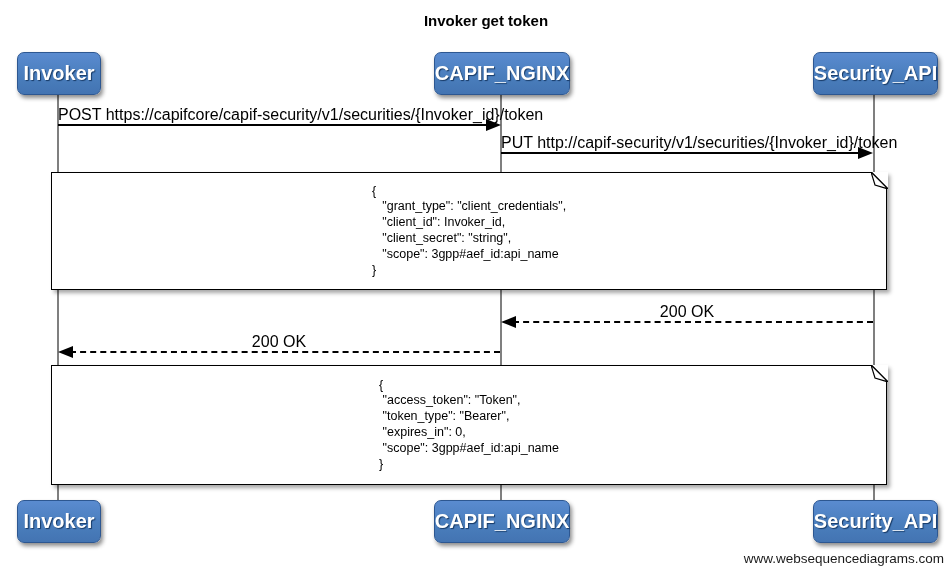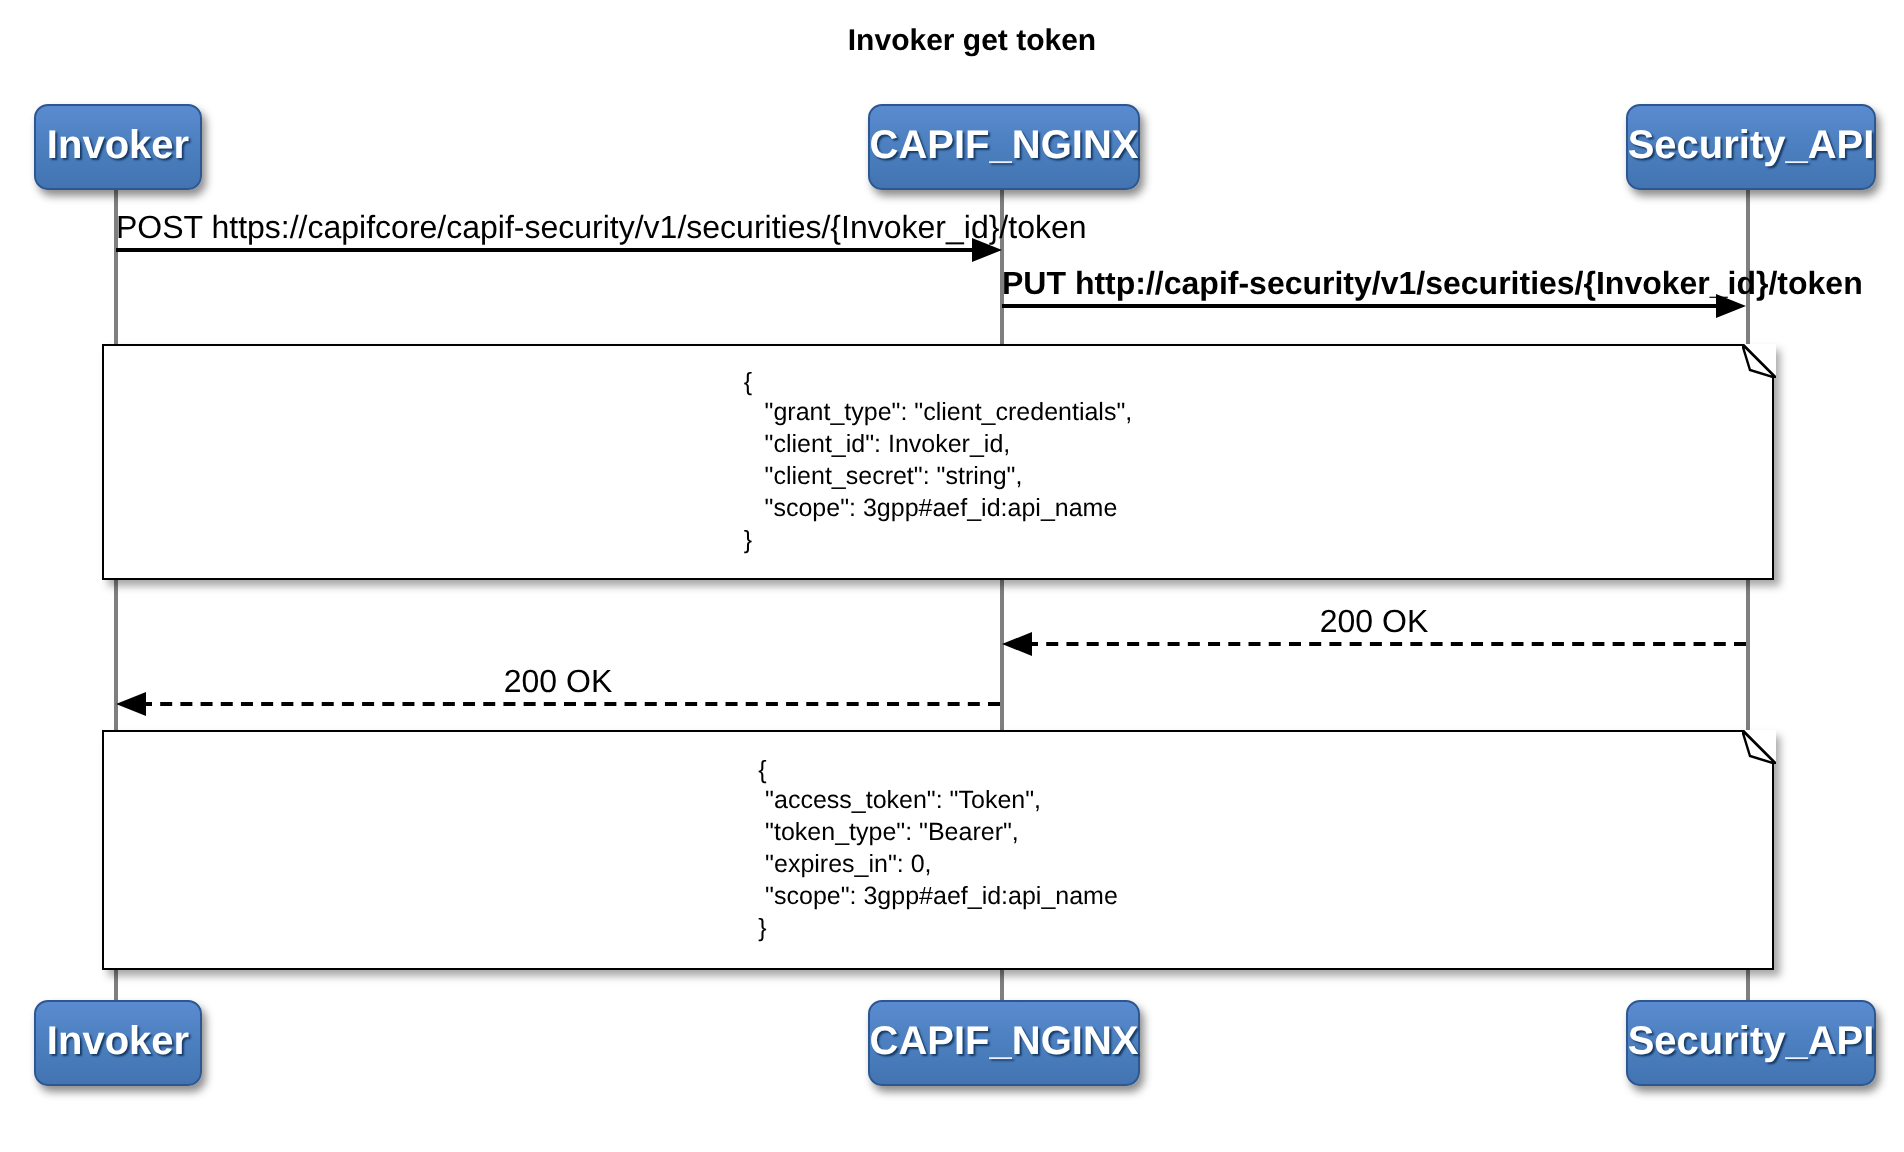--- a/index.html
+++ b/index.html
@@ -57,21 +57,21 @@
   <div class="title">Invoker get token</div>
 
   <div class="lifeline" style="left:57px;"></div>
   <div class="lifeline" style="left:500px;"></div>
   <div class="lifeline" style="left:873px;"></div>
 
   <div class="msg-label" style="left:58px; top:106px; width:443px;">POST https://capifcore/capif-security/v1/securities/{Invoker_id}/token</div>
   <div class="msg-line" style="left:58px; top:124px; width:431px;"></div>
   <span class="arr-right" style="left:486px; top:119px;"></span>
 
-  <div class="msg-label" style="left:501px; top:134px; width:372px;font-weight:bold;">PUT http://capif-security/v1/securities/{Invoker_id}/token</div>
+  <div class="msg-label" style="left:501px; top:134px; width:372px;">PUT http://capif-security/v1/securities/{Invoker_id}/token</div>
   <div class="msg-line" style="left:501px; top:152px; width:360px;"></div>
   <span class="arr-right" style="left:858px; top:147px;"></span>
 
   <div class="note" style="top:172px; height:116px;">
     <svg class="note-fold" width="17" height="17" viewBox="0 0 17 17">
       <path d="M0,0 L17,0 L17,17 Z" fill="#ffffff" stroke="none"></path>
       <path d="M0,0 L17,17" stroke="#000000" stroke-width="1.5" fill="none"></path>
       <path d="M0,0 L4,13 L17,17 Z" fill="#ffffff" stroke="#000000" stroke-width="1.2"></path>
     </svg>
     <div class="note-text">{
@@ -105,14 +105,15 @@
   </div>
 
   <div class="actor" style="left:17px;  top:52px; width:82px;">Invoker</div>
   <div class="actor" style="left:434px; top:52px; width:134px;">CAPIF_NGINX</div>
   <div class="actor" style="left:813px; top:52px; width:123px;">Security_API</div>
 
   <div class="actor" style="left:17px;  top:500px; width:82px;">Invoker</div>
   <div class="actor" style="left:434px; top:500px; width:134px;">CAPIF_NGINX</div>
   <div class="actor" style="left:813px; top:500px; width:123px;">Security_API</div>
 
+  <div class="watermark">www.websequencediagrams.com</div>
 
 </div>
 
 </body></html>

